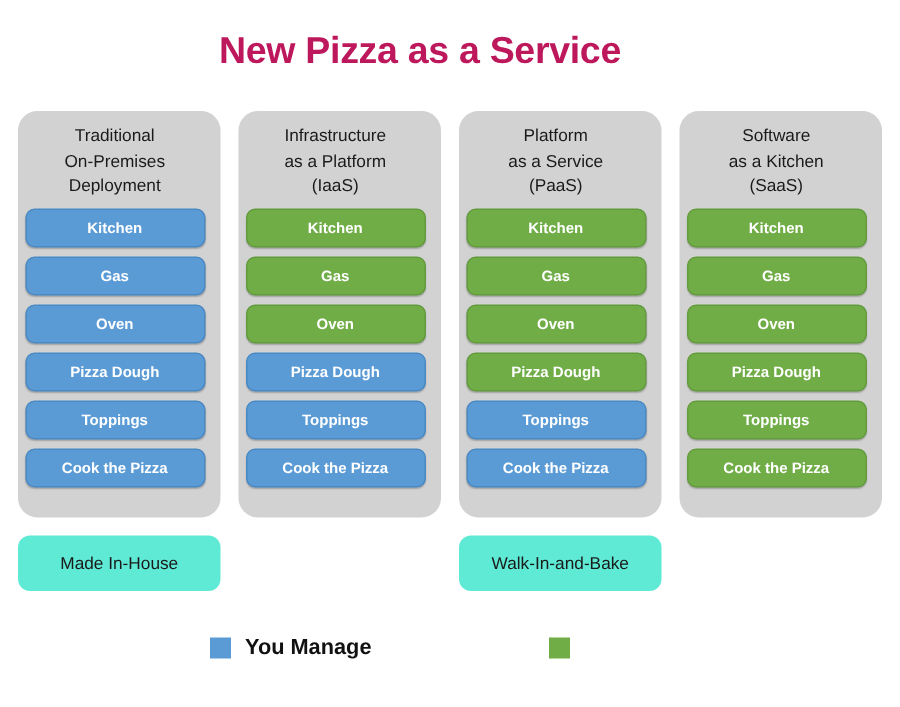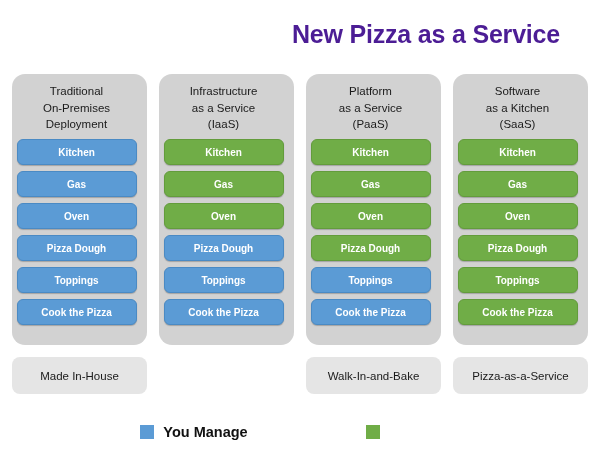--- a/index.html
+++ b/index.html
@@ -18,25 +18,25 @@
     position: relative;
     width: 600px;
     height: 471px;
     box-sizing: border-box;
   }
   .title {
     position: absolute;
     top: 20px;
     left: 0;
     width: 560px;
-    text-align: right;
+    text-align: center;
     font-size: 25px;
     font-weight: bold;
     letter-spacing: -0.2px;
-    color: #4c1d95;
+    color: #be185d;
   }
   .columns {
     position: absolute;
     top: 74px;
     left: 12px;
     width: 576px;
     display: flex;
     gap: 12px;
   }
   .column {
@@ -88,21 +88,21 @@
     border: 1px solid #4a8ac4;
   }
   .pill.green {
     background: #70ad47;
     border: 1px solid #639c3c;
   }
   .footer-box {
     margin-top: 12px;
     width: 135px;
     height: 37px;
-    background: #e5e5e5;
+    background: #5eead4;
     border-radius: 8px;
     display: flex;
     align-items: center;
     justify-content: center;
     font-size: 11.5px;
     color: #1a1a1a;
   }
   .legend {
     position: absolute;
     top: 424px;
@@ -149,21 +149,21 @@
             <div class="pill blue">Pizza Dough</div>
             <div class="pill blue">Toppings</div>
             <div class="pill blue">Cook the Pizza</div>
           </div>
         </div>
         <div class="footer-box">Made In-House</div>
       </div>
       <div class="column">
         <div class="panel">
           <div class="panel-title">Infrastructure
-as a Service
+as a Platform
 (IaaS)</div>
           <div class="pills">
             <div class="pill green">Kitchen</div>
             <div class="pill green">Gas</div>
             <div class="pill green">Oven</div>
             <div class="pill blue">Pizza Dough</div>
             <div class="pill blue">Toppings</div>
             <div class="pill blue">Cook the Pizza</div>
           </div>
         </div>
@@ -191,21 +191,20 @@
 (SaaS)</div>
           <div class="pills">
             <div class="pill green">Kitchen</div>
             <div class="pill green">Gas</div>
             <div class="pill green">Oven</div>
             <div class="pill green">Pizza Dough</div>
             <div class="pill green">Toppings</div>
             <div class="pill green">Cook the Pizza</div>
           </div>
         </div>
-        <div class="footer-box">Pizza-as-a-Service</div>
       </div>
     </div>
 
   <div class="legend" id="legend">
       <div class="legend-item">
         <span class="legend-swatch blue"></span>
         <span class="legend-label">You Manage</span>
       </div>
       <div class="legend-item">
         <span class="legend-swatch green"></span>

